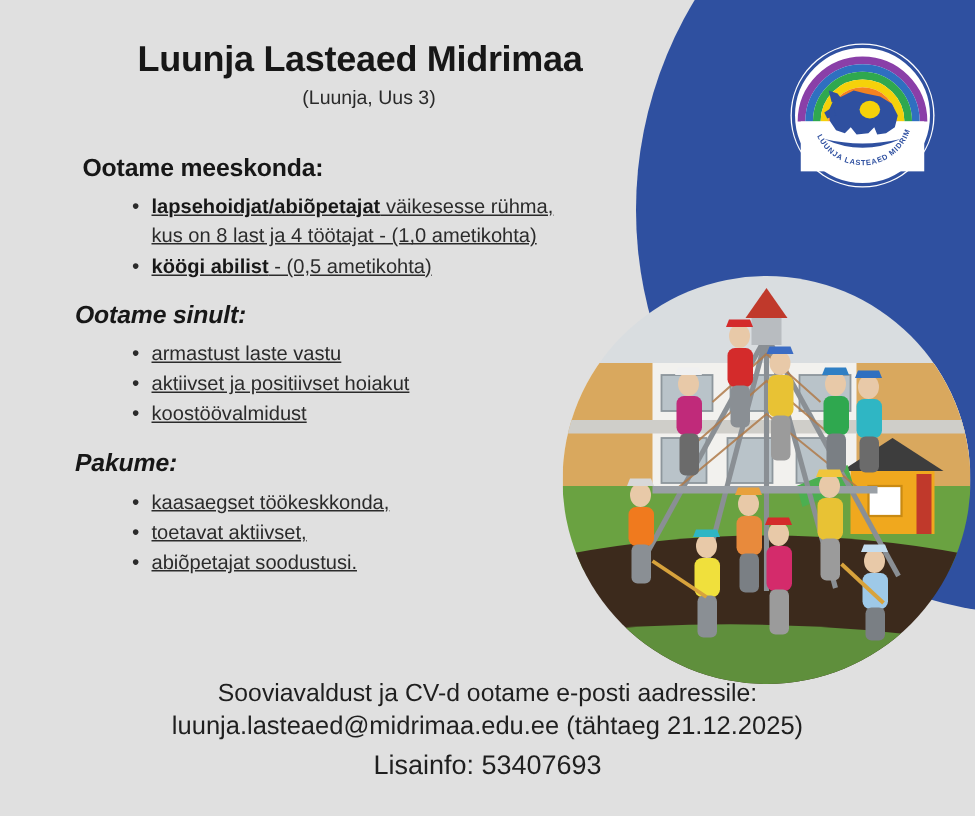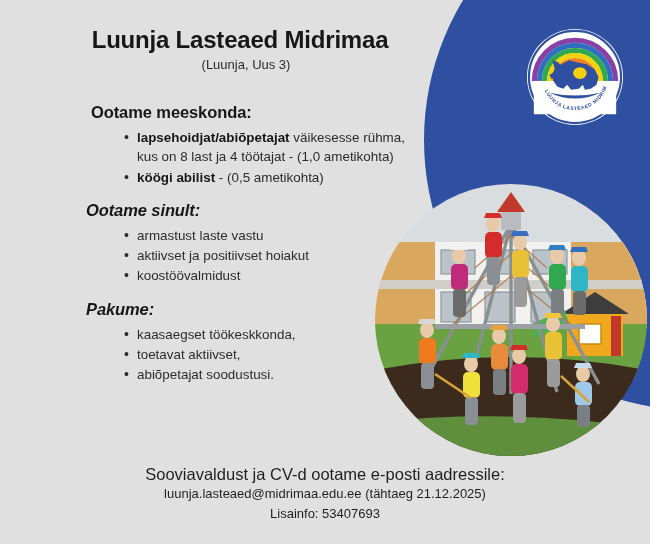--- a/index.html
+++ b/index.html
@@ -84,21 +84,20 @@
     padding-left: 12px;
   }
 
   
   .content {
     position: absolute;
     left: 0;
     top: 103px;
     width: 430px;
     z-index: 5;
-    padding-left: 36px;
   }
 
   .section { margin: 0 0 2px 0; }
 
   .section-heading {
     font-size: 16.5px;
     font-weight: bold;
     color: #171717;
     margin: 0 0 6px 0;
     padding-left: 55px;
@@ -111,20 +110,21 @@
     margin: 0 0 14px 0;
     padding: 0 0 0 88px;
   }
   ul.bullets li {
     position: relative;
     font-size: 13.4px;
     line-height: 1.44;
     color: #2b2b2b;
     margin-bottom: 1px;
     padding-left: 13px;
+    text-decoration: underline;
   }
   ul.bullets li::before {
     content: "•";
     position: absolute;
     left: 0;
     top: -1px;
     font-size: 14px;
     color: #2b2b2b;
   }
   ul.bullets li b { font-weight: bold; color: #171717; }
@@ -143,27 +143,27 @@
     text-align: center;
     z-index: 6;
   }
   .footer-line-1 {
     font-size: 16.5px;
     line-height: 1.34;
     color: #1f1f1f;
     margin: 0;
   }
   .footer-line-2 {
-    font-size: 13px;
+    font-size: 17px;
     line-height: 1.34;
     color: #1f1f1f;
     margin: 0;
   }
   .footer-line-3 {
-    font-size: 13px;
+    font-size: 18px;
     line-height: 1.34;
     color: #1f1f1f;
     margin: 2px 0 0 0;
   }
 </style>
 </head>
 <body>
 
 <div id="poster">
 

